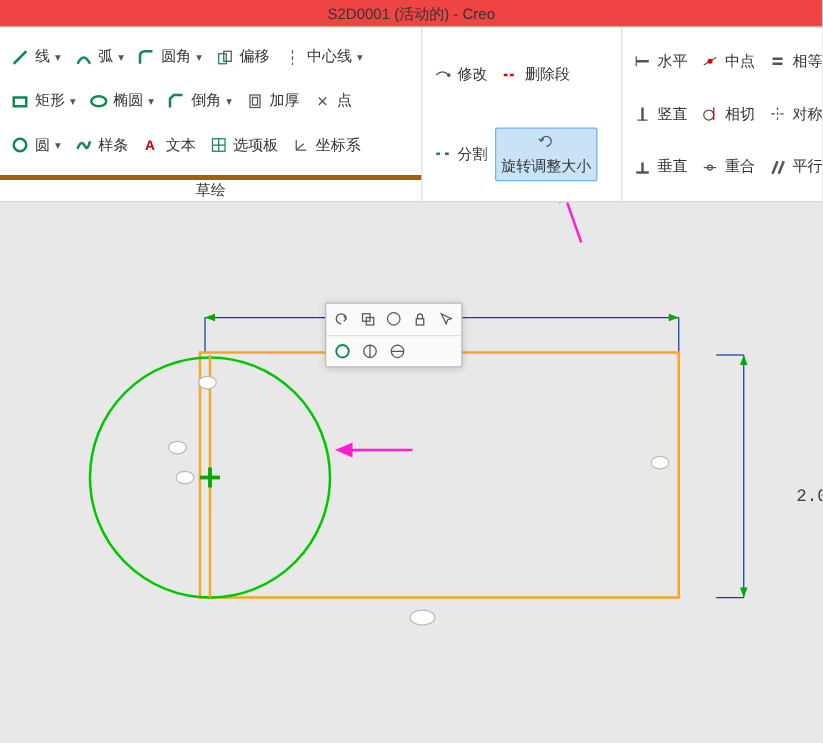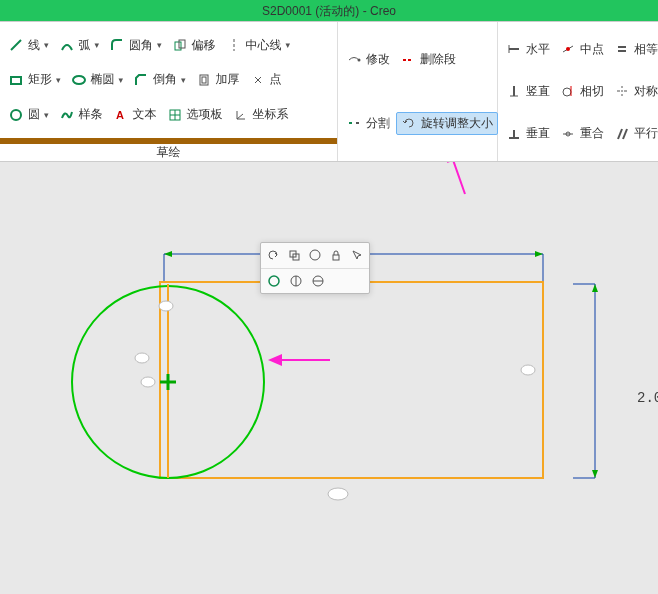--- a/index.html
+++ b/index.html
@@ -5,21 +5,21 @@
   * { box-sizing: border-box; margin: 0; padding: 0; }
   body {
     font-family: "Microsoft YaHei", Arial, sans-serif;
     font-size: 12px;
     background: #e8e8e8;
     width: 658px;
     height: 594px;
     overflow: hidden;
   }
   .titlebar {
-    background: #22c55e;
+    background: #ef4444;
     height: 22px;
     text-align: center;
     line-height: 22px;
     color: #333;
     border-bottom: 1px solid #ccc;
   }
   .ribbon {
     background: #fff;
     height: 140px;
     border-bottom: 1px solid #ccc;
@@ -55,37 +55,38 @@
     gap: 4px;
     padding: 2px 4px;
     cursor: pointer;
     border-radius: 2px;
     color: #333;
     white-space: nowrap;
   }
   .btn.highlighted {
     background: #c8e2f7;
     border: 1px solid #6db3f2;
+    flex-direction: column;
   }
   .icon-box {
     width: 16px;
     height: 16px;
     display: inline-flex;
     align-items: center;
     justify-content: center;
   }
   .dropdown-arrow {
     font-size: 9px;
     color: #555;
   }
   .group-label {
     text-align: center;
     padding: 0 0;
     color: #333;
-    border-top: 6px solid #a16207;
+    border-top: 4px solid #a16207;
   }
   .canvas {
     position: relative;
     width: 658px;
     height: 432px;
     background: #e8e8e8;
     overflow: hidden;
   }
   .context-toolbar {
     position: absolute;

